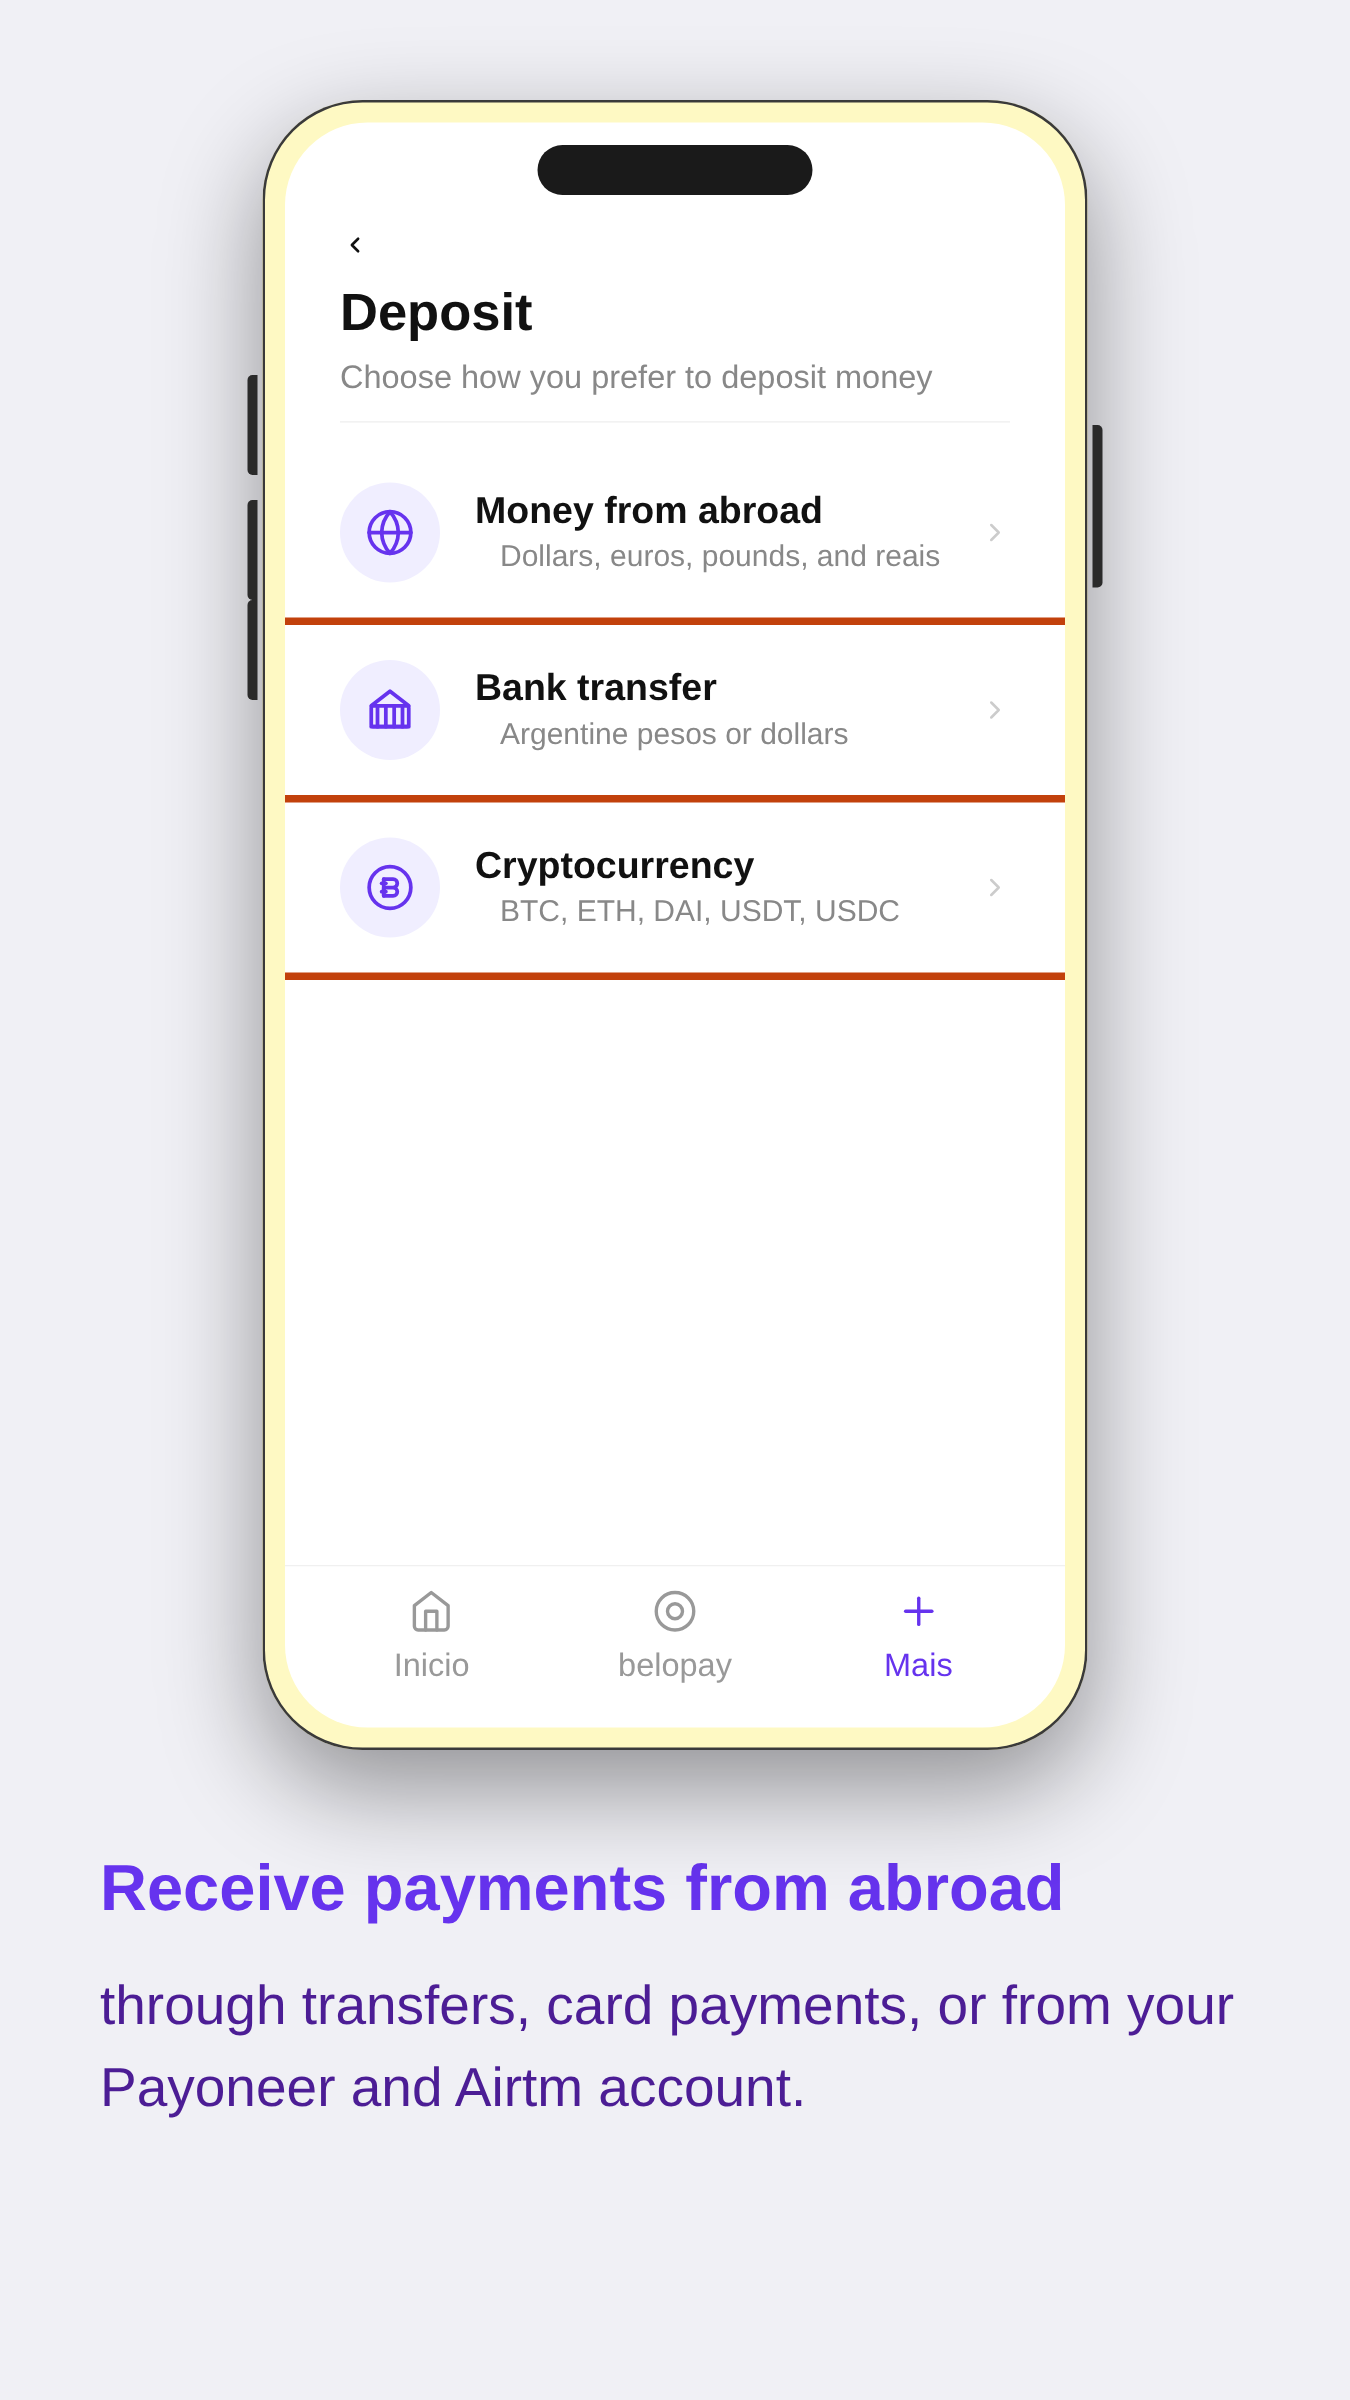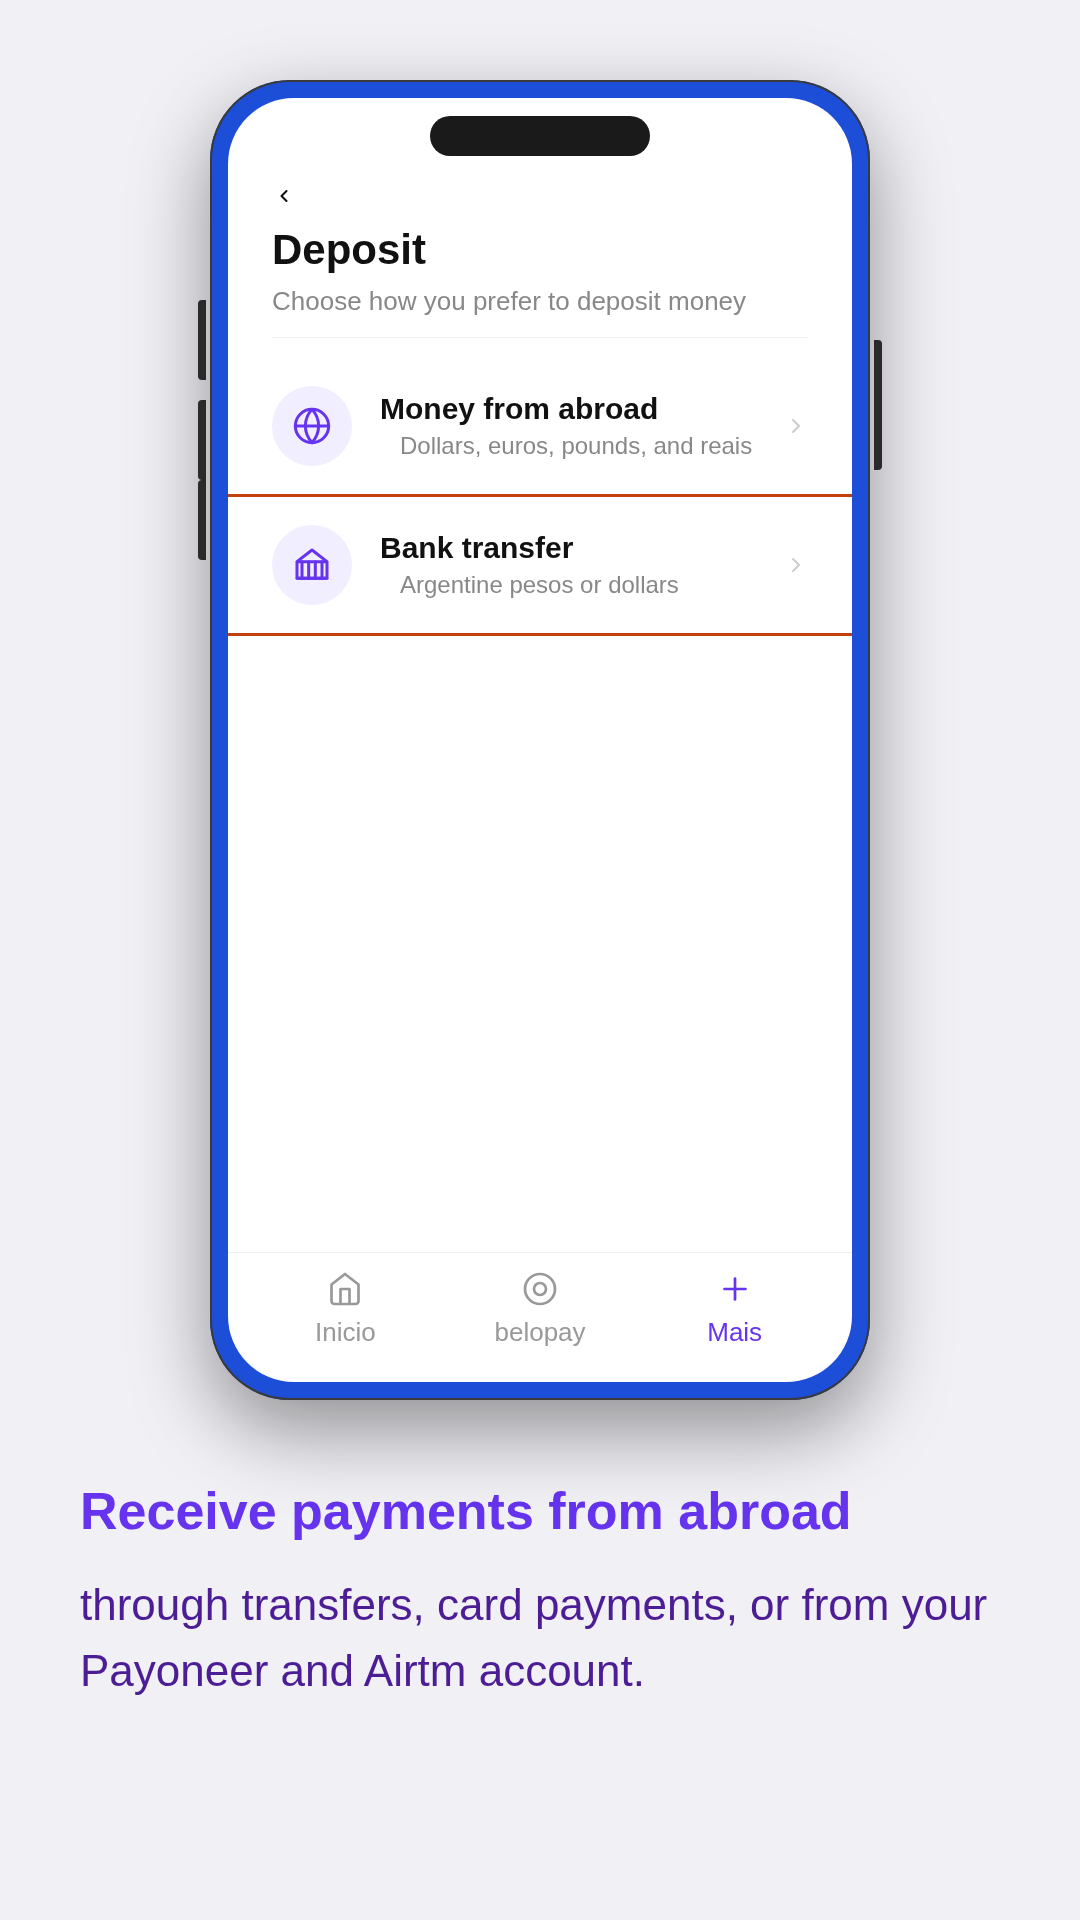--- a/index.html
+++ b/index.html
@@ -18,21 +18,21 @@
     
     .phone-wrapper {
       margin-top: 80px;
       width: 660px;
       position: relative;
     }
 
     .phone-shell {
       width: 660px;
       height: 1320px;
-      background: #1d4ed8;
+      background: #fef9c3;
       border-radius: 80px;
       padding: 18px;
       box-shadow: 0 30px 80px rgba(0,0,0,0.4), inset 0 0 0 2px #3a3a3a;
       position: relative;
     }
 
     
     .phone-shell::before {
       content: '';
       position: absolute;
@@ -132,21 +132,21 @@
     .menu-list {
       flex: 1;
       padding: 10px 0;
     }
 
     .menu-item {
       display: flex;
       align-items: center;
       padding: 28px 44px;
       cursor: pointer;
-      border-bottom: 3px solid #c2410c;
+      border-bottom: 6px solid #c2410c;
       gap: 28px;
     }
 
     .item-icon-wrapper {
       width: 80px;
       height: 80px;
       background: #f0eeff;
       border-radius: 50%;
       display: flex;
       align-items: center;
@@ -315,20 +315,40 @@
               <div class="item-title">Bank transfer</div>
               <div class="item-desc">Argentine pesos or dollars</div>
             </div>
             <div class="item-chevron">
               <svg viewBox="0 0 24 24" fill="none" stroke="#cccccc" stroke-width="2" stroke-linecap="round" stroke-linejoin="round">
                 <polyline points="9 18 15 12 9 6"></polyline>
               </svg>
             </div>
           </div>
 
+          <div class="menu-item">
+            <div class="item-icon-wrapper">
+              <svg viewBox="0 0 24 24" fill="none" stroke="#6633ee" stroke-width="1.8" stroke-linecap="round" stroke-linejoin="round">
+                <circle cx="12" cy="12" r="10"></circle>
+                <path d="M9 8h4.5a2 2 0 0 1 0 4H9v4h4.5a2 2 0 0 0 0-4"></path>
+                <line x1="9" y1="8" x2="9" y2="16"></line>
+                <line x1="8" y1="10" x2="10" y2="10"></line>
+                <line x1="8" y1="14" x2="10" y2="14"></line>
+              </svg>
+            </div>
+            <div class="item-text">
+              <div class="item-title">Cryptocurrency</div>
+              <div class="item-desc">BTC, ETH, DAI, USDT, USDC</div>
+            </div>
+            <div class="item-chevron">
+              <svg viewBox="0 0 24 24" fill="none" stroke="#cccccc" stroke-width="2" stroke-linecap="round" stroke-linejoin="round">
+                <polyline points="9 18 15 12 9 6"></polyline>
+              </svg>
+            </div>
+          </div>
 
 
         </div>
 
         <div class="bottom-nav">
 
           <div class="nav-item">
             <div class="nav-icon">
               <svg viewBox="0 0 24 24" fill="none" stroke="#999999" stroke-width="1.8" stroke-linecap="round" stroke-linejoin="round">
                 <path d="M3 9l9-7 9 7v11a2 2 0 0 1-2 2H5a2 2 0 0 1-2-2z"></path>

